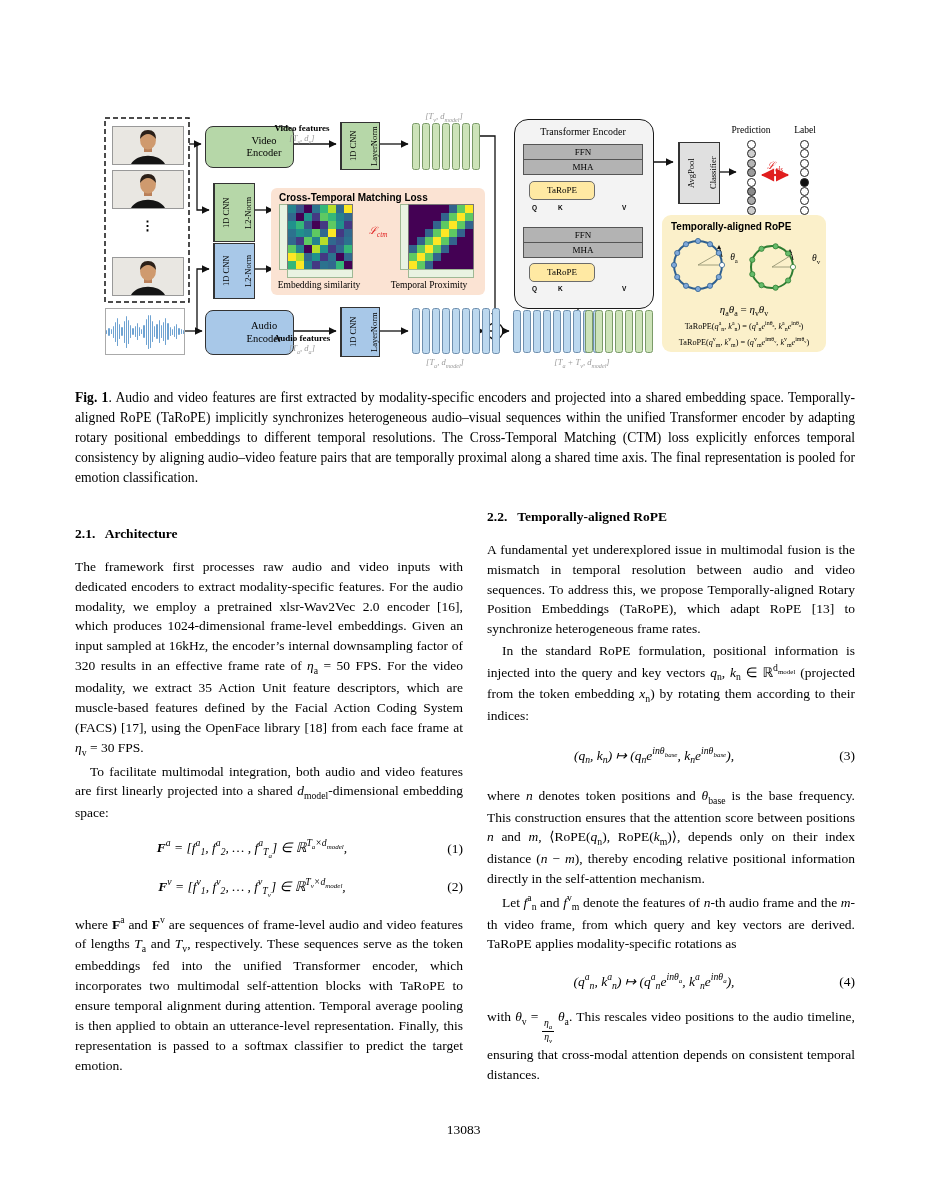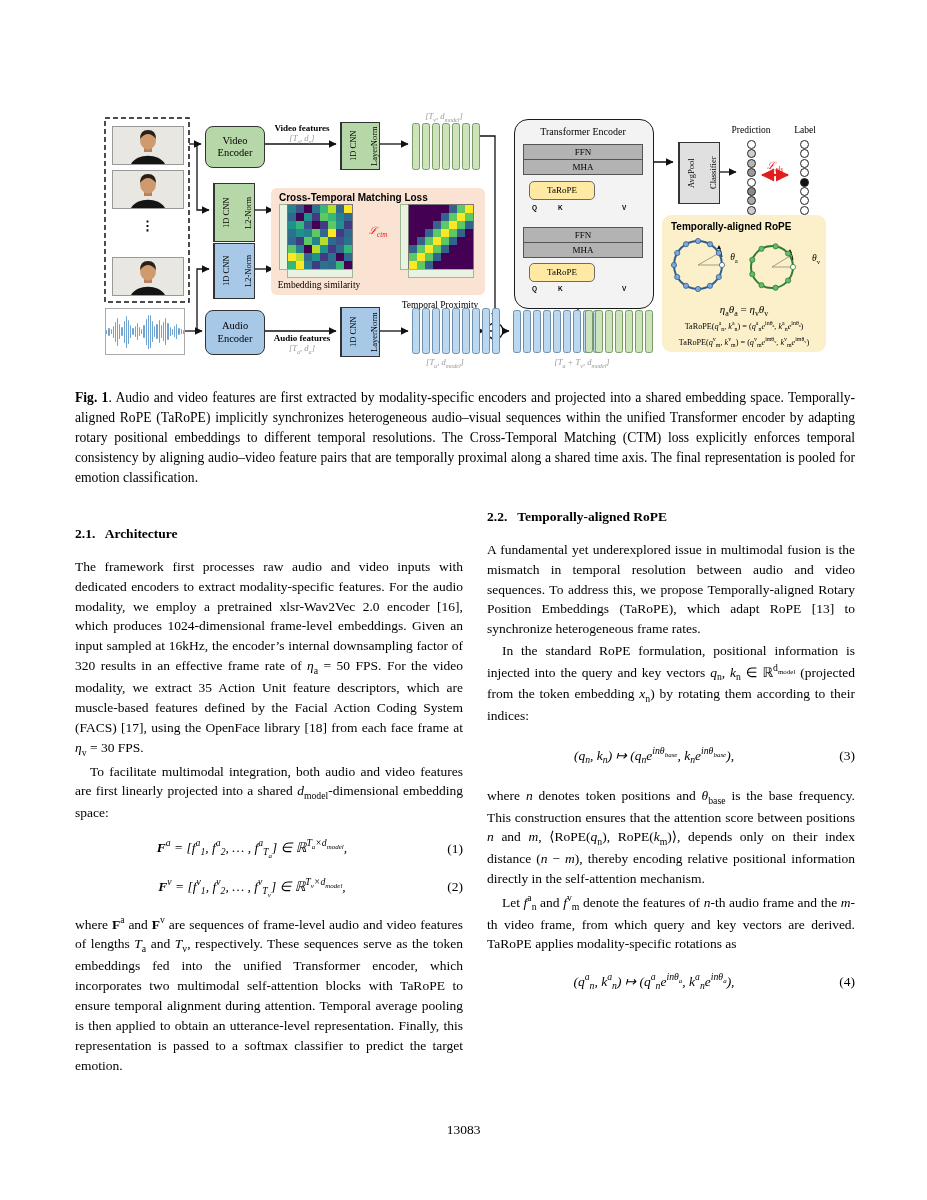--- a/index.html
+++ b/index.html
@@ -4,21 +4,21 @@
 <style>
   html,body{margin:0;padding:0;background:#ffffff;}
   .page{position:relative;width:927px;height:1200px;background:#fff;
         font-family:"Liberation Serif",serif;color:#000;overflow:hidden;}
   
   .fig{position:absolute;left:73px;top:100px;width:782px;height:285px;font-family:"Liberation Serif",serif;}
   .fig .abs{position:absolute;}
   svg.overlay{position:absolute;left:0;top:0;width:782px;height:285px;pointer-events:none;}
   .box{position:absolute;display:flex;align-items:center;justify-content:center;text-align:center;
        border:1.3px solid #333;font-size:10.5px;line-height:1.15;}
-  .rounded{border-radius:8px;}
+  .rounded{border-radius:8px;padding-left:29px;}
   .green{background:#b6d7a8;}
   .blue{background:#a8c8e8;}
   .graybar{background:#b3b3b3;border:1px solid #555;font-size:9px;}
   .tarope{background:#ffe9a3;border:1.2px solid #6b6b6b;border-radius:5px;font-size:9px;}
   .pair{position:absolute;display:flex;border:1.3px solid #333;}
   .vcell{writing-mode:vertical-rl;transform:rotate(180deg);display:flex;align-items:center;justify-content:center;
          font-size:8.5px;padding:1px 2px;}
   .vcell+.vcell{border-left:0;border-right:1.2px solid #333;transform:rotate(180deg);}
   .pair .vcell:first-child{border-left:1.2px solid #333;border-left:0;}
   .pair .vcell:nth-child(2){border-right:0;border-left:0;}
@@ -310,21 +310,21 @@
         <div style="background: rgb(253, 231, 37);"></div>
         <div style="background: rgb(94, 201, 98);"></div>
         <div style="background: rgb(51, 99, 141);"></div>
         <div style="background: rgb(68, 1, 84);"></div>
         <div style="background: rgb(68, 1, 84);"></div>
         <div style="background: rgb(68, 1, 84);"></div>
         <div style="background: rgb(68, 1, 84);"></div>
         <div style="background: rgb(68, 1, 84);"></div>
       </div>
     <div class="tickstrip h" style="left:335px;top:169px;width:64px;height:7px;"></div>
-    <div class="lbl" style="left:321px;top:180px;width:92px;margin-top:20px;">Temporal Proximity</div>
+    <div class="lbl" style="left:310px;top:180px;width:92px;">Temporal Proximity</div>
 
     <div class="pair" style="left:140px;top:83px;width:40px;height:57px;background:#b6d7a8;">
       <span class="vcell div" style="width:18px;">1D CNN</span>
       <span class="vcell" style="width:18px;">L2-Norm</span>
     </div>
     <div class="pair" style="left:140px;top:143px;width:40px;height:54px;background:#a8c8e8;">
       <span class="vcell div" style="width:18px;">1D CNN</span>
       <span class="vcell" style="width:18px;">L2-Norm</span>
     </div>
 
@@ -525,16 +525,20 @@
     <div class="eq" style="margin:18px 0;">
       <span class="body">(<i>q</i><sub>n</sub>, <i>k</i><sub>n</sub>) ↦ (<i>q</i><sub>n</sub><i>e</i><sup>inθ<sub>base</sub></sup>, <i>k</i><sub>n</sub><i>e</i><sup>inθ<sub>base</sub></sup>),</span>
       <span class="num">(3)</span>
     </div>
     <p>where <i>n</i> denotes token positions and <i>θ</i><sub>base</sub> is the base frequency. This construction ensures that the attention score between positions <i>n</i> and <i>m</i>, ⟨RoPE(<i>q</i><sub>n</sub>), RoPE(<i>k</i><sub>m</sub>)⟩, depends only on their index distance (<i>n</i> − <i>m</i>), thereby encoding relative positional information directly in the self-attention mechanism.</p>
     <p class="ind">Let <i>f</i><sup>a</sup><sub>n</sub> and <i>f</i><sup>v</sup><sub>m</sub> denote the features of <i>n</i>-th audio frame and the <i>m</i>-th video frame, from which query and key vectors are derived. TaRoPE applies modality-specific rotations as</p>
     <div class="eq" style="margin-top:16px;">
       <span class="body">(<i>q</i><sup>a</sup><sub>n</sub>, <i>k</i><sup>a</sup><sub>n</sub>) ↦ (<i>q</i><sup>a</sup><sub>n</sub><i>e</i><sup>inθ<sub>a</sub></sup>, <i>k</i><sup>a</sup><sub>n</sub><i>e</i><sup>inθ<sub>a</sub></sup>),</span>
       <span class="num">(4)</span>
     </div>
+    <p>with <i>θ</i><sub>v</sub> = <span class="frac">
+          <span class="nu">η<sub>a</sub></span>
+          <span class="de">η<sub>v</sub></span>
+        </span> <i>θ</i><sub>a</sub>. This rescales video positions to the audio timeline, ensuring that cross-modal attention depends on consistent temporal distances.</p>
   </div>
 
   <div class="pageno">13083</div>
 </div>
 
 </body></html>

